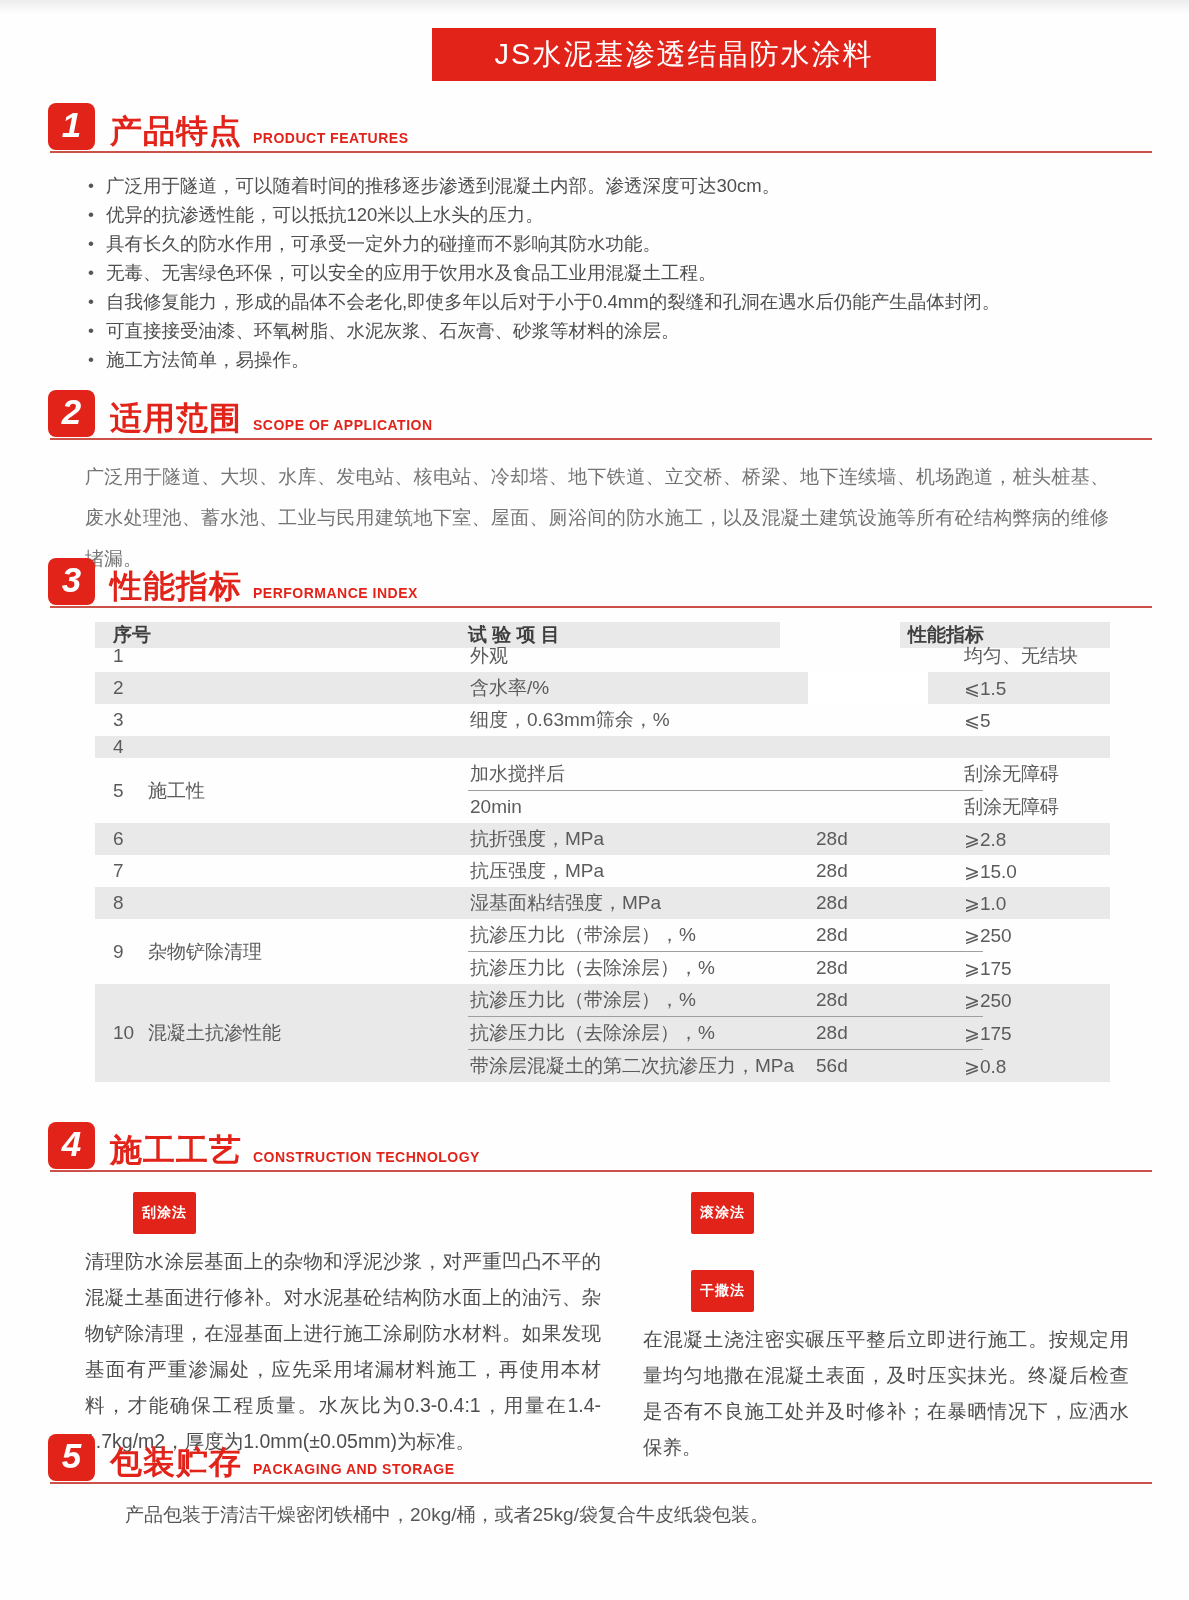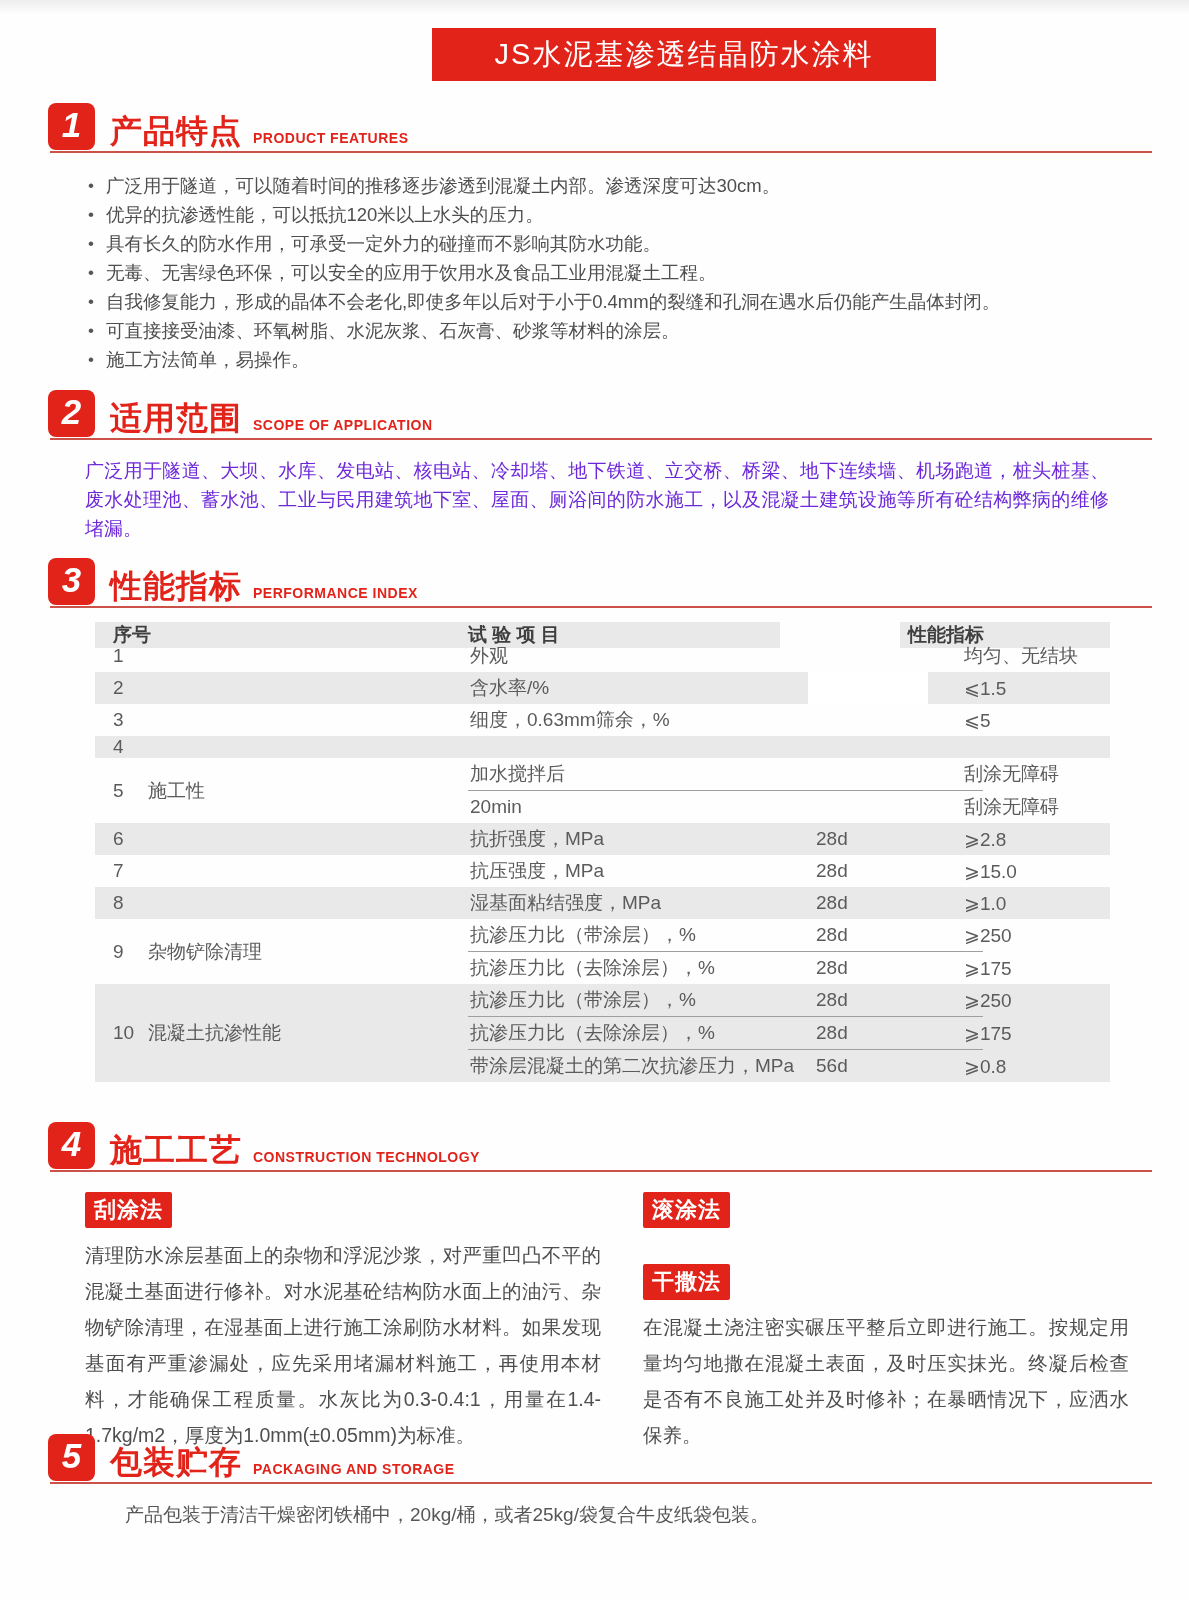--- a/index.html
+++ b/index.html
@@ -36,22 +36,22 @@
   
   .feature-list{list-style:none;margin:12px 0 0 37px;}
   .feature-list li{
     position:relative;padding-left:21px;font-size:18.5px;color:var(--ink);
     line-height:29px;white-space:nowrap;
   }
   .feature-list li::before{content:"•";position:absolute;left:3px;top:0;color:#555;font-size:17px;}
 
   
   .scope-text{
-    margin:10px 16px 0 37px;width:1024px;font-size:19px;color:#6d28d9;
-    line-height:29px;text-align:justify;
+    margin:10px 16px 0 37px;width:1024px;font-size:19px;color:#737373;
+    line-height:41px;text-align:justify;
   }
 
   
   .perf-table{margin:8px 0 0 47px;width:1015px;font-size:19px;color:var(--tink);}
   .t-head{display:grid;grid-template-columns:373px 312px 120px 210px;height:18px;font-weight:bold;color:#3f3f3f;}
   .t-head>div{background:var(--stripe);display:flex;align-items:center;}
   .t-head .h-no{padding-left:18px;}
   .t-head .h-age{background:transparent;}
   .t-head .h-val{padding-left:8px;}
   .t-row{display:grid;grid-template-columns:47px 326px 642px;align-items:center;}
@@ -63,22 +63,22 @@
   .s-age{padding-left:8px;height:100%;display:flex;align-items:center;}
   .s-age.nofill{background:#fff;}
   .s-val{padding-left:8px;white-space:nowrap;}
   .sub-divider{height:1px;width:515px;background:#9f9f9f;}
 
   
   .construction-cols{display:flex;margin:14px 0 0 37px;gap:42px;}
   .col-left{width:516px;}
   .col-right{width:486px;}
   .method-badge{
-    display:inline-block;background:var(--red);color:#fff;font-size:22px;font-weight:bold;
-    padding:3px 9px;letter-spacing:1px;border-radius:2px;
+    display:inline-block;background:var(--red);color:#fff;font-size:14px;font-weight:bold;
+    padding:12px 9px;letter-spacing:1px;border-radius:2px;margin-left:48px;
   }
   .method-text{font-size:19.5px;color:var(--ink);line-height:36px;text-align:justify;margin-top:9px;}
   .badge-row{margin-bottom:36px;}
 
   
   .pack-text{margin:12px 0 0 77px;font-size:19px;color:#565656;}
 </style>
 </head>
 <body>
 

